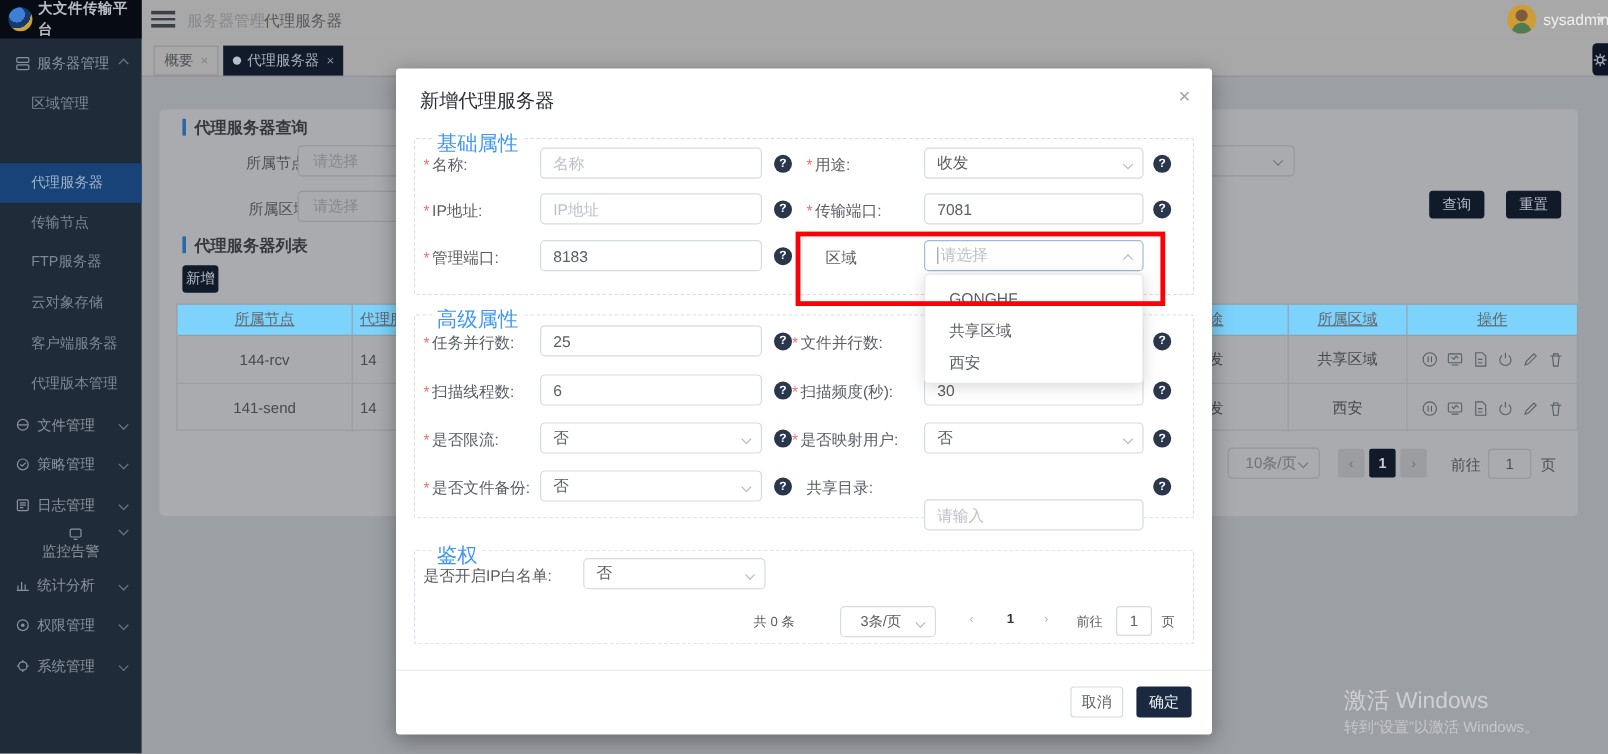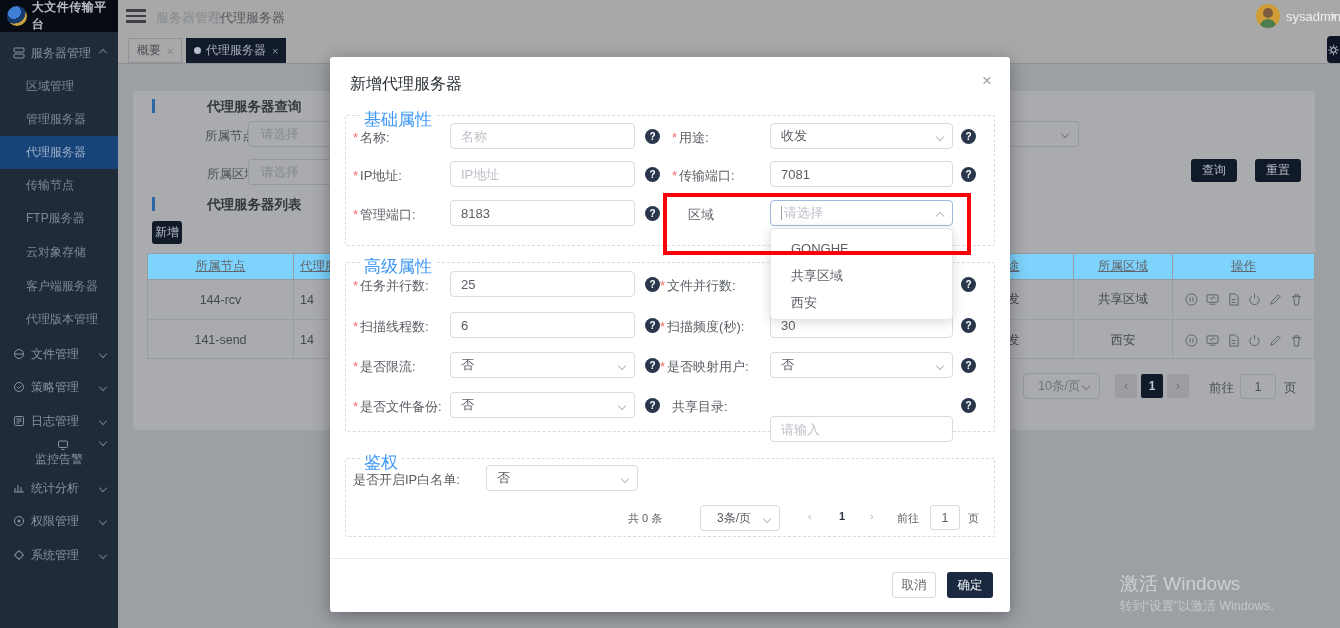--- a/index.html
+++ b/index.html
@@ -38,21 +38,21 @@
   .tab { position:absolute; top:6px; height:25px; display:flex; align-items:center; font-size:12px; padding:0 8px;text-align:center; }
   .tab.inactive { left:10px; border:1px solid #8f939a; color:#4c5056; background:#a8a8a8; }
   .tab.active { left:68px; background:#121b2b; color:#a9b0ba; }
   .tab .dot { width:7px; height:7px; border-radius:50%; background:#b8bfc9; margin-right:5px; }
   .tab .x { margin-left:6px; font-size:11px; color:#7f838a; }
   .tab.active .x { color:#8d95a1; }
   .gear-chip { position:absolute; right:0; top:4px; width:13px; height:27px; background:#0d1526; border-radius:4px 0 0 4px; display:flex; align-items:center; }
 
   
   #card { position:absolute; left:133px; top:91px; width:1182px; height:339px; background:#a9abae; border-radius:4px; }
-  .sec-title { position:absolute; font-size:13.5px; font-weight:bold; color:#34383e;margin-left:45px; }
+  .sec-title { position:absolute; font-size:13.5px; font-weight:bold; color:#34383e; }
   .sec-bar { position:absolute; width:3px; height:14px; background:#2a67a5; }
   .dim-label { position:absolute; font-size:12.5px; color:#4c5056; }
   .dim-select { position:absolute; height:26px; border:1px solid #95989d; border-radius:4px; background:#a9abae; display:flex; align-items:center; }
   .dim-select .ph { color:#85898f; font-size:12.5px; margin-left:12px; }
   .dim-chev { position:absolute; right:10px; top:9px; width:6px; height:6px; border-right:1.5px solid #76797e; border-bottom:1.5px solid #76797e; transform:rotate(45deg); }
   .dim-btn { position:absolute; height:23px; background:#111a29; border-radius:3px; color:#b6bcc4; font-size:12px; display:flex; align-items:center; justify-content:center; }
 
   
   #dtable { position:absolute; left:147px; top:253px; width:1168px; height:106px; border:1px solid #989ba0; }
   .th { position:absolute; top:0; height:26px; background:#7dd3fc; color:#63676d; font-size:12.5px; display:flex; align-items:center; justify-content:center; border-right:1px solid #989ba0; border-bottom:1px solid #989ba0;text-decoration:underline; }
@@ -110,23 +110,20 @@
     <svg class="gicon" viewBox="0 0 12 12">
         <rect x="1" y="1" width="10" height="4" rx="1" fill="none" stroke="#8a929c"></rect>
         <rect x="1" y="7" width="10" height="4" rx="1" fill="none" stroke="#8a929c"></rect>
       </svg>
     <span>服务器管理</span>
     <i class="chev up menu-caret"></i>
   </div>
   <div class="menu-sub" style="top:70px;">
       <span>区域管理</span>
     </div>
-  <div class="menu-sub" style="top:103px;">
-      <span>管理服务器</span>
-    </div>
   <div class="menu-sub active" style="top:136px;">
       <span>代理服务器</span>
     </div>
   <div class="menu-sub" style="top:169px;">
       <span>传输节点</span>
     </div>
   <div class="menu-sub" style="top:202px;">
       <span>FTP服务器</span>
     </div>
   <div class="menu-sub" style="top:236px;">

